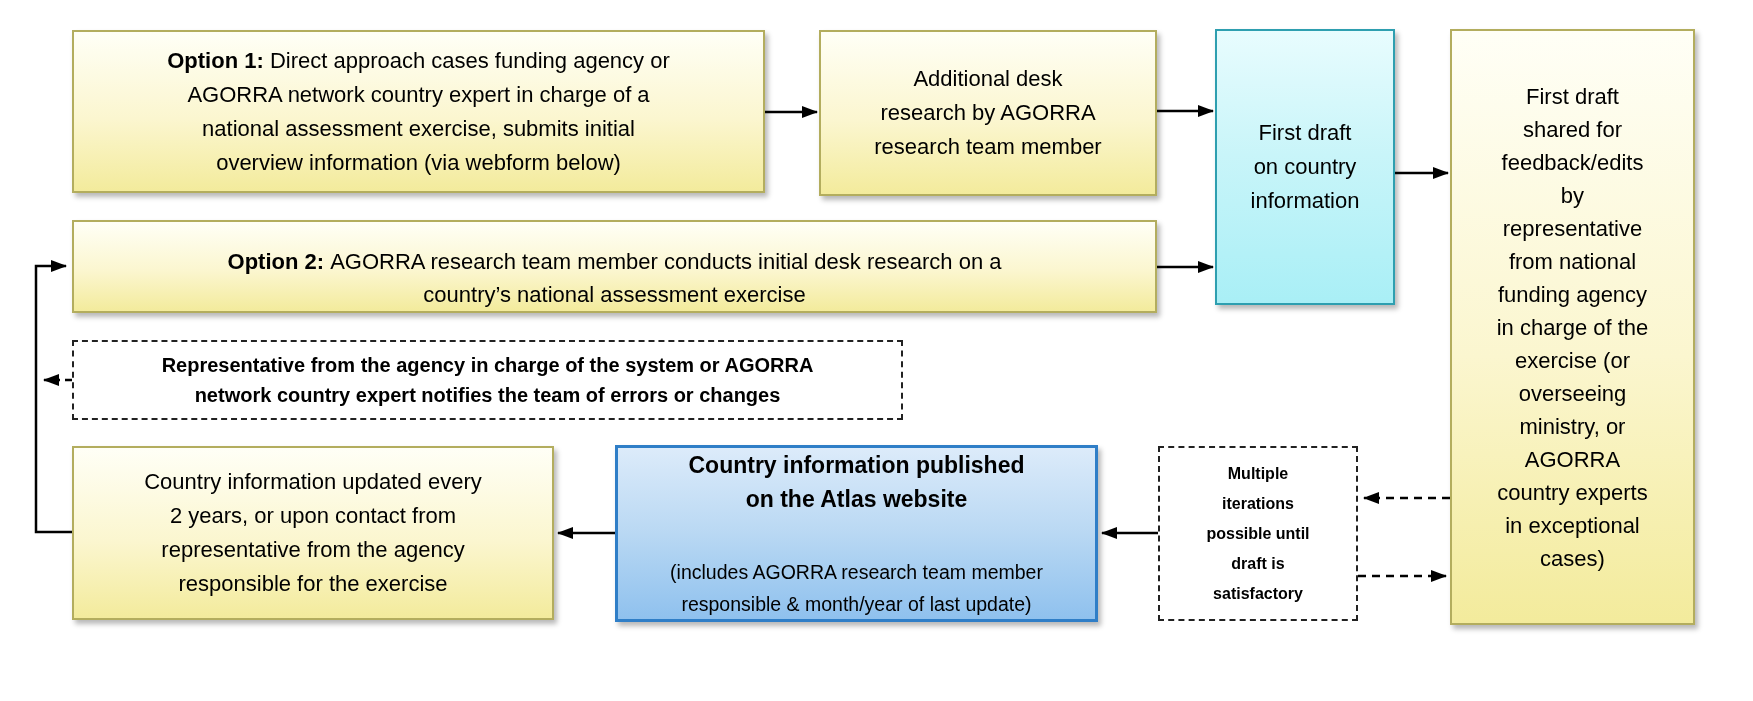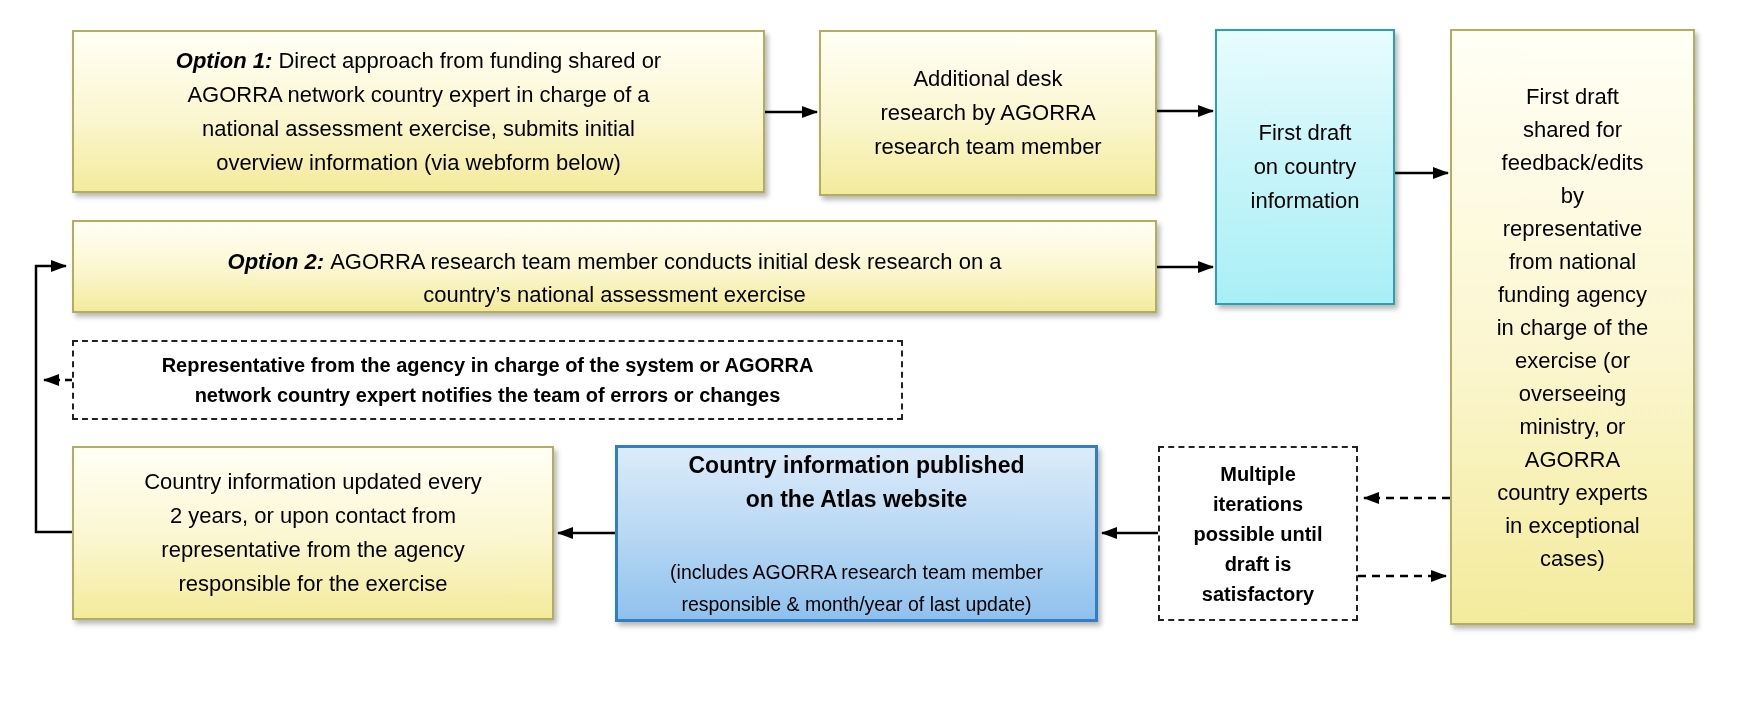--- a/index.html
+++ b/index.html
@@ -40,35 +40,35 @@
   }
   
   #box-option1      {left:72px;  top:30px;  width:693px;  height:163px; font-size:22px; line-height:34px; padding:0 40px;}
   #box-desk-research{left:819px; top:30px;  width:338px;  height:166px; font-size:22px; line-height:34px; padding:0 20px;align-items:center;}
   #box-first-draft  {left:1215px;top:29px;  width:180px;  height:276px; font-size:22px; line-height:34px; padding:0 10px;}
   #box-draft-shared {left:1450px;top:29px;  width:245px;  height:596px; font-size:22px; line-height:33px; padding:0 10px;}
   #box-option2      {left:72px;  top:220px; width:1085px; height:93px;  font-size:22px; line-height:33px; padding:0 50px;align-items:flex-end;}
   #box-notify       {left:72px;  top:340px; width:831px;  height:80px;  font-size:20px; line-height:30px; padding:0 30px;}
   #box-updated      {left:72px;  top:446px; width:482px;  height:174px; font-size:22px; line-height:34px; padding:16px 14px;}
   #box-published    {left:615px; top:445px; width:483px;  height:177px; padding:0 10px; flex-direction:column;}
-  #box-iterations   {left:1158px;top:446px; width:200px;  height:175px; font-size:20px; line-height:30px; padding:0 8px;}
+  #box-iterations   {left:1158px;top:446px; width:200px;  height:175px; font-size:16px; line-height:30px; padding:0 8px;}
 
   .pub-title{font-size:23px;font-weight:bold;line-height:34px;white-space:pre-line;}
   .pub-sub{font-size:19.5px;line-height:32px;white-space:pre-line;margin-top:40px;}
-  .bold-prefix{font-weight:bold;font-style:italic;}
+  .bold-prefix{font-weight:bold;}
 
   #arrows{position:absolute;left:0;top:0;width:1753px;height:701px;pointer-events:none;}
 </style>
 </head>
 <body>
 
 <div id="canvas">
 
   <div class="box yellow" id="box-option1">
-    <div><span class="bold-prefix">Option 1: </span><span>Direct approach from funding shared or
+    <div><span class="bold-prefix">Option 1: </span><span>Direct approach cases funding agency or
 AGORRA network country expert in charge of a
 national assessment exercise, submits initial
 overview information (via webform below)</span></div>
   </div>
 
   <div class="box yellow" id="box-desk-research">
     <span>Additional desk
 research by AGORRA
 research team member</span>
   </div>

